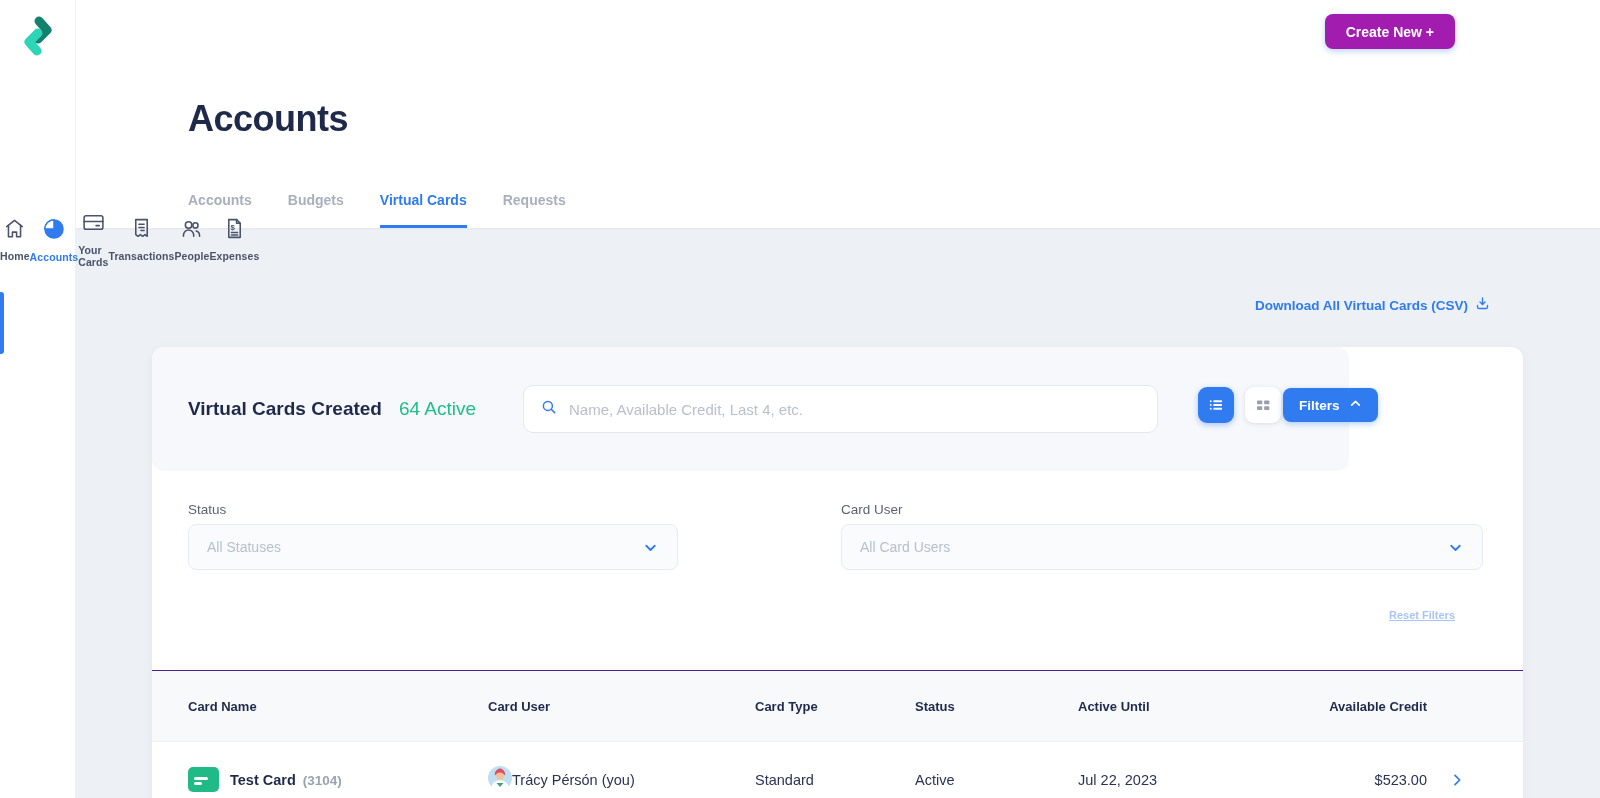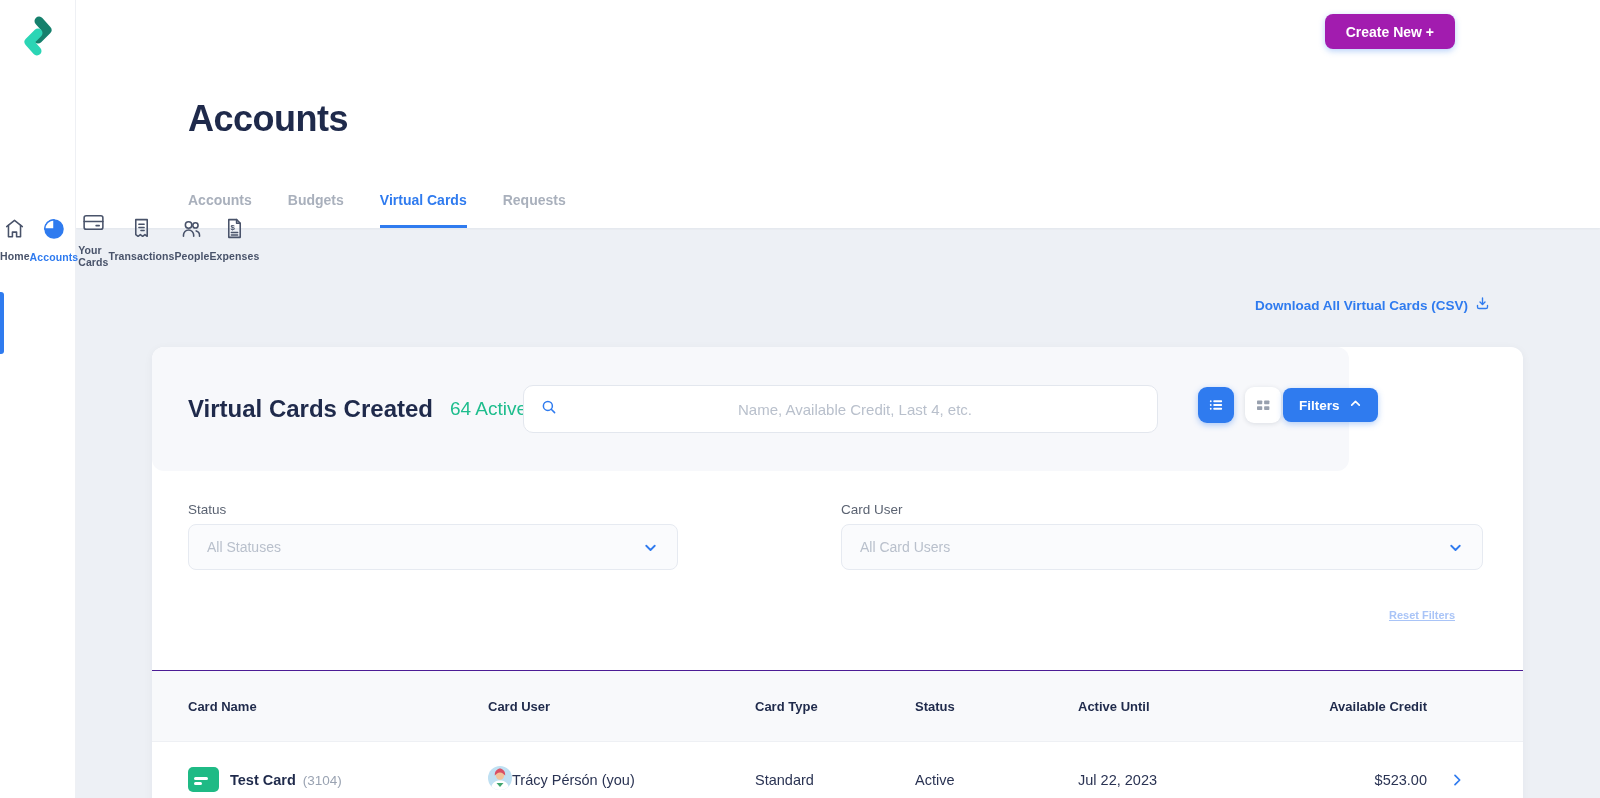--- a/index.html
+++ b/index.html
@@ -57,29 +57,29 @@
   .panel {
     position:absolute; left:76px; top:87px; width:1371px; height:483px;
     background:#FFFFFF; border-radius:12px 12px 0 0;
     box-shadow:0 2px 10px rgba(20,30,60,.05);
   }
   .panel-head {
     position:absolute; left:0; top:0; width:1197px; height:124px;
     background:#F7F8FB; border-radius:12px;
   }
   .vc-title-wrap { position:absolute; left:36px; top:0; height:124px; display:flex; align-items:center; gap:17px; }
-  .vc-title { font-size:24px; font-weight:800; color:#1F2A4B; }
+  .vc-title { font-size:19px; font-weight:800; color:#1F2A4B; }
   .vc-count { font-size:19px; font-weight:500; color:#1EBD8D; }
   .search-box {
     position:absolute; left:371px; top:38px; width:635px; height:48px;
     background:#fff; border:1px solid #E3E7EE; border-radius:10px;
     display:flex; align-items:center; padding:0 16px; gap:11px;
   }
   .search-box input {
-    border:none; outline:none; flex:1; font-family:inherit; font-size:15px; color:#3A4254; background:transparent;text-align:center;
+    border:none; outline:none; flex:1; font-family:inherit; font-size:15px; color:#3A4254; background:transparent;
   }
   .search-box input::placeholder { color:#B9C0CC; }
   .view-toggles { position:absolute; left:1046px; top:40px; display:flex; gap:11px; }
   .toggle-btn {
     width:36px; height:36px; border:none; border-radius:9px; cursor:pointer;
     display:flex; align-items:center; justify-content:center;
   }
   .toggle-btn.list { background:#2F7BEF; box-shadow:0 2px 6px rgba(47,123,239,.4); }
   .toggle-btn.grid { background:#fff; box-shadow:0 1px 5px rgba(20,30,60,.12); }
   .filters-btn {
@@ -116,21 +116,21 @@
   .t-row .td { font-size:14.5px; color:#2A3353; }
   .t-foot { position:absolute; left:0; right:0; bottom:0; height:13px; background:#F8F9FB; border-top:1px solid #EEF0F4; }
   .cell-card { display:flex; align-items:center; gap:11px; }
   .mini-card {
     width:31px; height:25px; border-radius:5px; background:#1FBA85; position:relative; flex:0 0 auto;
   }
   .mini-card i { position:absolute; left:6px; height:2.6px; background:#fff; border-radius:2px; display:block; }
   .mini-card i.l1 { top:10px; width:14px; }
   .mini-card i.l2 { top:15px; width:8px; }
   .card-name { font-weight:700; color:#1F2A4B; }
-  .card-last4 { font-size:13.5px; color:#9AA3B2; margin-left:7px; font-weight:400; }
+  .card-last4 { font-size:13.5px; color:#9AA3B2; margin-left:7px; font-weight:700; }
   .cell-user { display:flex; align-items:center; }
   .status-active { color:#1EBD8D; }
   .credit { color:#1EBD8D; font-weight:500; }
   .chev-cell { display:flex; justify-content:center; }
 </style>
 </head>
 <body>
 
 <aside class="sidebar">
   <div class="logo">

